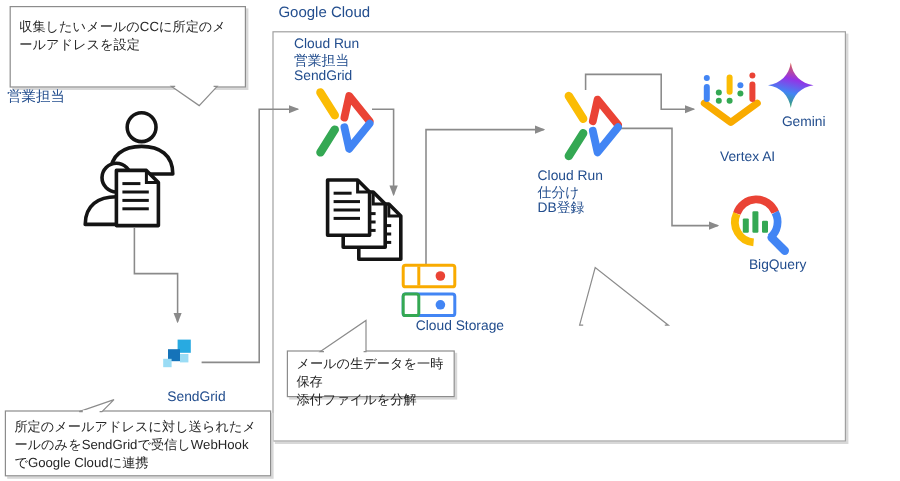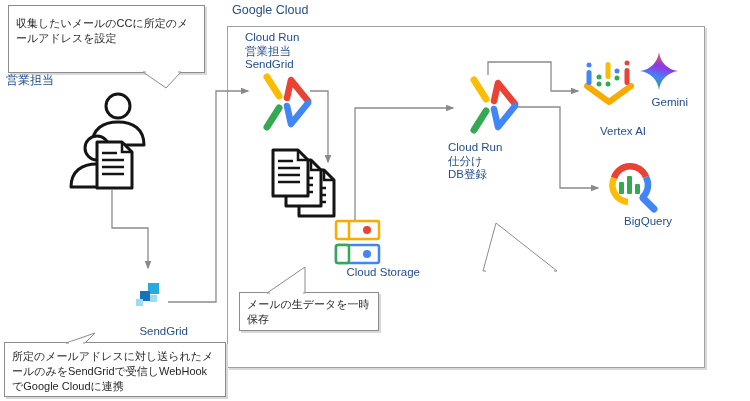--- a/index.html
+++ b/index.html
@@ -37,20 +37,21 @@
   <div class="bluelabel" style="left:245px;top:31px;">
     <div>Cloud Run</div>
     <div>営業担当</div>
     <div>SendGrid</div>
   </div>
 
   <div class="bluelabel ctr" style="left:316px;top:266px;width:104px;">Cloud Storage</div>
 
   <div class="callout" style="left:239px;top:292px;width:140px;height:39px;padding:4px 7px;">
     <div>メールの生データを一時保存</div>
+    <div>添付ファイルを分解</div>
   </div>
 
   <div class="bluelabel" style="left:448px;top:141px;">
     <div>Cloud Run</div>
     <div>仕分け</div>
     <div>DB登録</div>
   </div>
 
   <div class="bluelabel ctr" style="left:572px;top:125px;width:74px;">Vertex AI</div>
   <div class="bluelabel ctr" style="left:630px;top:96px;width:58px;">Gemini</div>

